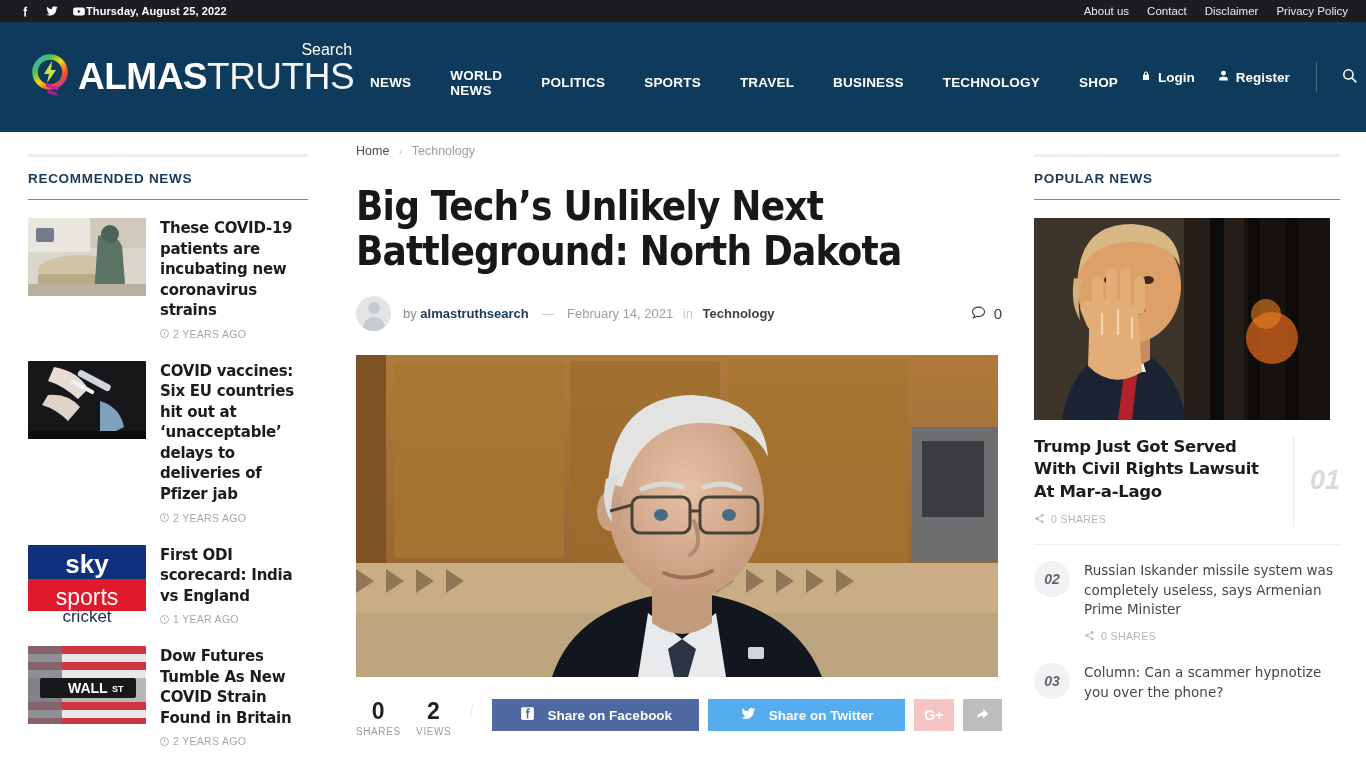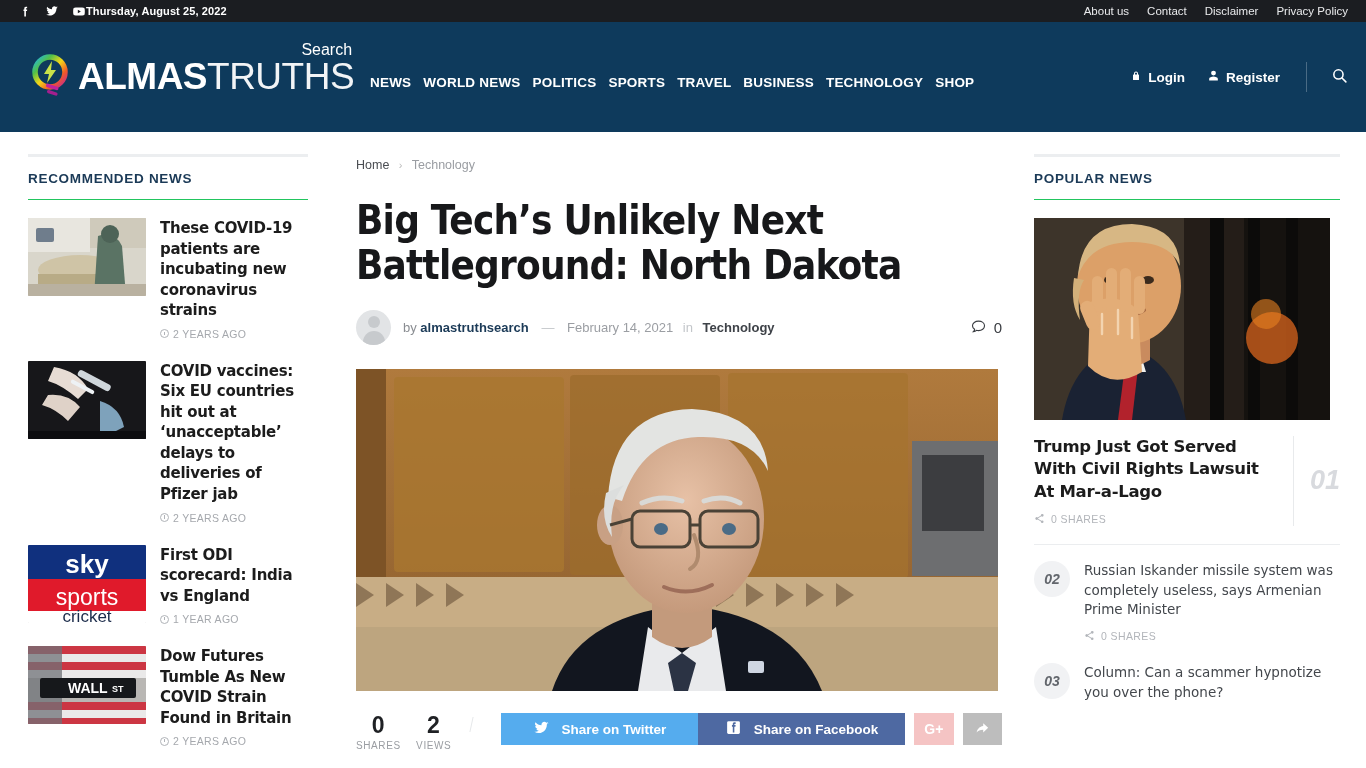--- a/index.html
+++ b/index.html
@@ -33,36 +33,36 @@
   .logo { display: flex; align-items: center; position: relative;
           width: 290px; height: 66px; }
   .logo-mark { width: 48px; height: 52px; position: relative; flex: none; margin-right: 2px;}
   .logo-text { position: relative; display: flex; align-items: flex-end; }
   .logo-almas { font-size: 37px; font-weight: bold; color: #fff; letter-spacing: -.5px;
                 font-family: "Liberation Sans", sans-serif; }
   .logo-truths { font-size: 37px; font-weight: normal; color: #f2f4f6; letter-spacing: -.5px; }
   .logo-search { position: absolute; right: 2px; top: -15px; font-size: 16px;
                  color: #fff; font-weight: normal; }
 
-  .mainnav { display: flex; align-items: center; gap: 12px; margin-left: 52px; margin-top: 11px; }
+  .mainnav { display: flex; align-items: center; gap: 39px; margin-left: 52px; margin-top: 11px; }
   .mainnav a {
     color: #fff; text-decoration: none; font-size: 13.5px; font-weight: bold;
     letter-spacing: .2px;
   }
   .header-right { margin-left: auto; display: flex; align-items: center; }
   .hr-link { color: #fff; text-decoration: none; font-size: 13.5px; font-weight: bold;
              display: flex; align-items: center; gap: 6px; margin-left: 22px; }
   .hr-divider { width: 1px; height: 30px; background: rgba(255,255,255,.25); margin: 0 24px 0 26px; }
   .search-btn { color: #fff; display: flex; align-items: center; background: none;
                 border: 0; cursor: pointer; padding: 0; }
 
   
   .page { display: flex; padding: 0 18px; gap: 0; }
   .col-left  { width: 318px; padding: 22px 28px 0 10px; }
-  .col-main  { width: 690px; padding: 26px 24px 0 20px; }
+  .col-main  { width: 690px; padding: 12px 24px 0 20px; }
   .col-right { width: 322px; padding: 22px 8px 0 8px; }
 
   
   .widget-title {
     font-size: 13.5px; font-weight: bold; letter-spacing: .7px; color: #1b3a57;
     padding: 14px 0 13px; border-top: 3px solid #eceef0; border-bottom: 1px solid #22c55e;
     margin-bottom: 18px;
   }
 
   
@@ -444,37 +444,37 @@
       <div class="stat">
         <div class="stat-num">0</div>
         <div class="stat-lbl">SHARES</div>
       </div>
       <div class="stat">
         <div class="stat-num">2</div>
         <div class="stat-lbl">VIEWS</div>
       </div>
       <div class="stat-sep"></div>
 
-      <button class="share-btn sb-tw">
-        <span>
-          <svg viewBox="0 0 24 24" width="17" height="17" fill="#fff">
-              <path d="M22 5.9c-.7.3-1.5.5-2.3.6.8-.5 1.4-1.3 1.7-2.2-.8.5-1.7.8-2.6 1a4 4 0 0 0-6.9 2.7c0 .3 0 .6.1.9-3.4-.2-6.4-1.8-8.4-4.3a4 4 0 0 0 1.3 5.4c-.7 0-1.3-.2-1.8-.5a4 4 0 0 0 3.2 4 4 4 0 0 1-1.8.1 4 4 0 0 0 3.7 2.8A8 8 0 0 1 2 18a11.3 11.3 0 0 0 6.1 1.8c7.4 0 11.4-6.1 11.4-11.4v-.5c.8-.6 1.5-1.3 2-2.1z"></path>
-            </svg>
-        </span>
-        <span>Share on Twitter</span>
-      </button>
-
       <button class="share-btn sb-fb">
         <span>
           <svg viewBox="0 0 24 24" width="17" height="17">
               <rect x="3" y="3" width="18" height="18" rx="2" fill="#fff"></rect>
               <path d="M15 8.6h-1.8v-1c0-.4.3-.5.5-.5H15V4.7h-1.7c-1.9 0-2.3 1.4-2.3 2.3v1.6H9.8V11h1.2v8h2.2v-8h1.5l.3-2.4z" fill="#4e69a2"></path>
             </svg>
         </span>
         <span>Share on Facebook</span>
+      </button>
+
+      <button class="share-btn sb-tw">
+        <span>
+          <svg viewBox="0 0 24 24" width="17" height="17" fill="#fff">
+              <path d="M22 5.9c-.7.3-1.5.5-2.3.6.8-.5 1.4-1.3 1.7-2.2-.8.5-1.7.8-2.6 1a4 4 0 0 0-6.9 2.7c0 .3 0 .6.1.9-3.4-.2-6.4-1.8-8.4-4.3a4 4 0 0 0 1.3 5.4c-.7 0-1.3-.2-1.8-.5a4 4 0 0 0 3.2 4 4 4 0 0 1-1.8.1 4 4 0 0 0 3.7 2.8A8 8 0 0 1 2 18a11.3 11.3 0 0 0 6.1 1.8c7.4 0 11.4-6.1 11.4-11.4v-.5c.8-.6 1.5-1.3 2-2.1z"></path>
+            </svg>
+        </span>
+        <span>Share on Twitter</span>
       </button>
 
       <button class="share-btn sb-gp">
         <span style="font-size:14px;font-weight:bold">G+</span>
       </button>
 
       <button class="share-btn sb-more">
         <span>
           <svg viewBox="0 0 24 24" width="17" height="17" fill="#fff">
               <path d="M13 6v4C7 11 4.5 15 3.8 19c2-2.6 4.6-3.9 9.2-3.9V19l7-6.5L13 6z"></path>

